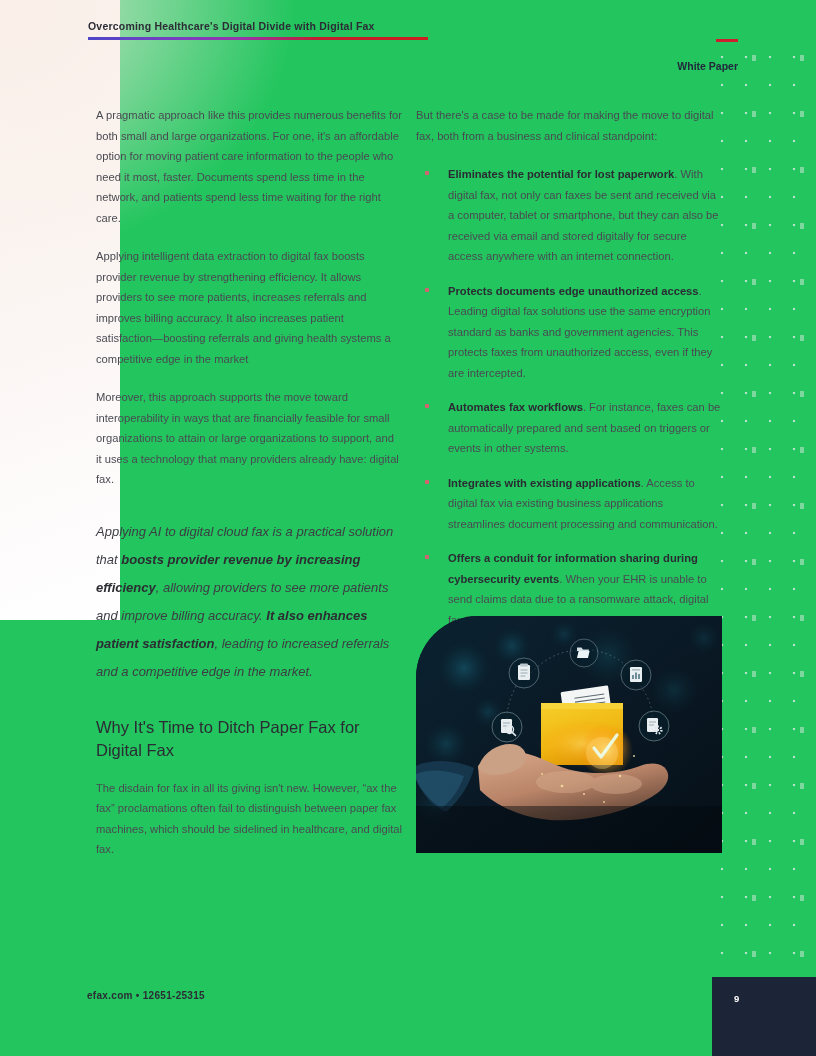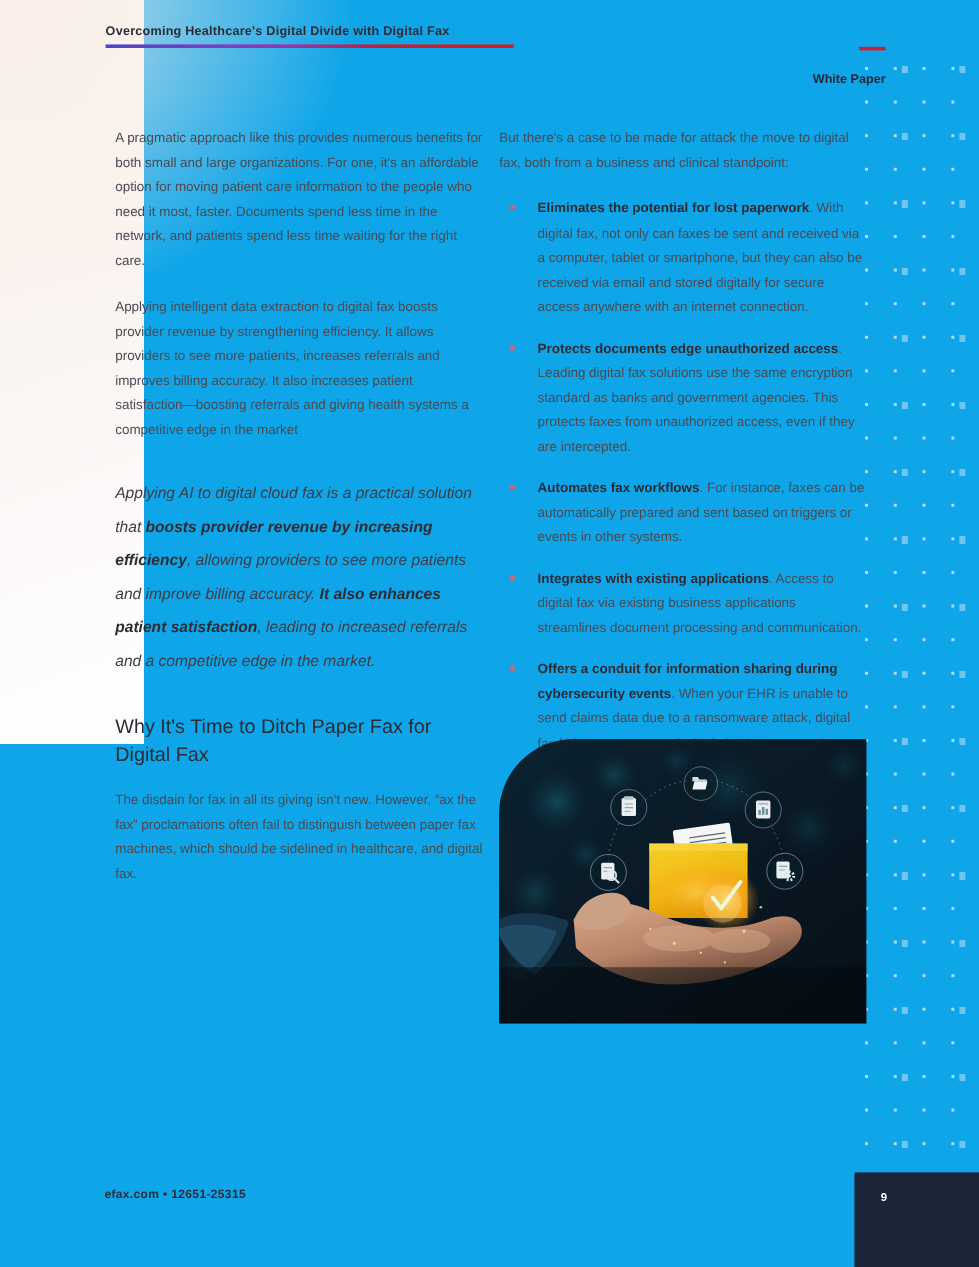--- a/index.html
+++ b/index.html
@@ -10,21 +10,21 @@
   body {
     font-family: "Liberation Sans", sans-serif;
     -webkit-font-smoothing: antialiased;
   }
 
   .page {
     position: relative;
     width: 816px;
     height: 1056px;
     overflow: hidden;
-    background: #0ea5e9;
+    background: #22c55e;
   }
 
   
   .bg-warm-left {
     position: absolute;
     left: 0; top: 0;
     width: 120px; height: 620px;
     background: linear-gradient(160deg, #fbf5f1 0%, #faf3ef 35%, #fdfafa 75%, #ffffff 100%);
     pointer-events: none;
   }
@@ -209,30 +209,31 @@
   <div class="header">
     <div class="header-title">Overcoming Healthcare's Digital Divide with Digital Fax</div>
     <div class="header-rule"></div>
     <div class="header-kicker">White Paper</div>
     <div class="header-kicker-rule"></div>
   </div>
 
   <div class="col col-left">
     <p class="body">A pragmatic approach like this provides numerous benefits for both small and large organizations. For one, it's an affordable option for moving patient care information to the people who need it most, faster. Documents spend less time in the network, and patients spend less time waiting for the right care.</p>
     <p class="body">Applying intelligent data extraction to digital fax boosts provider revenue by strengthening efficiency. It allows providers to see more patients, increases referrals and improves billing accuracy. It also increases patient satisfaction—boosting referrals and giving health systems a competitive edge in the market</p>
+    <p class="body">Moreover, this approach supports the move toward interoperability in ways that are financially feasible for small organizations to attain or large organizations to support, and it uses a technology that many providers already have: digital fax.</p>
 
     <div class="pullquote"><span>Applying AI to digital cloud fax is a practical solution that </span><b>boosts provider revenue by increasing efficiency</b><span>, allowing providers to see more patients and improve billing accuracy. </span><b>It also enhances patient satisfaction</b><span>, leading to increased referrals and a competitive edge in the market.</span></div>
 
     <h2 class="section-heading">Why It's Time to Ditch Paper Fax for Digital Fax</h2>
 
     <p class="body">The disdain for fax in all its giving isn't new. However, “ax the fax” proclamations often fail to distinguish between paper fax machines, which should be sidelined in healthcare, and digital fax.</p>
   </div>
 
   <div class="col col-right">
-    <p class="body">But there's a case to be made for attack the move to digital fax, both from a business and clinical standpoint:</p>
+    <p class="body">But there's a case to be made for making the move to digital fax, both from a business and clinical standpoint:</p>
 
     <ul class="bullets">
       <li>
         <span class="bullet-marker"></span><b>Eliminates the potential for lost paperwork</b><span>. With digital fax, not only can faxes be sent and received via a computer, tablet or smartphone, but they can also be received via email and stored digitally for secure access anywhere with an internet connection.</span>
       </li>
       <li>
         <span class="bullet-marker"></span><b>Protects documents edge unauthorized access</b><span>. Leading digital fax solutions use the same encryption standard as banks and government agencies. This protects faxes from unauthorized access, even if they are intercepted.</span>
       </li>
       <li>
         <span class="bullet-marker"></span><b>Automates fax workflows</b><span>. For instance, faxes can be automatically prepared and sent based on triggers or events in other systems.</span>

